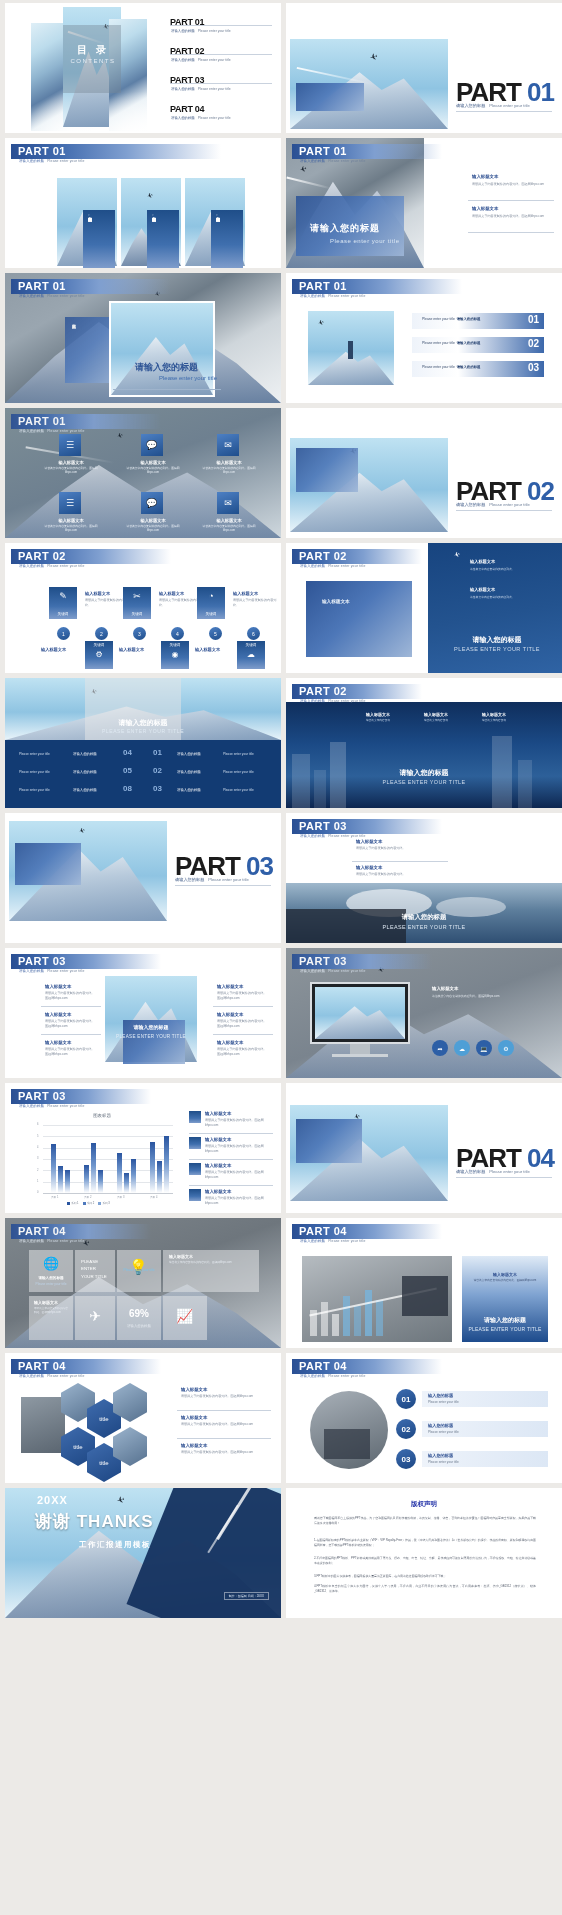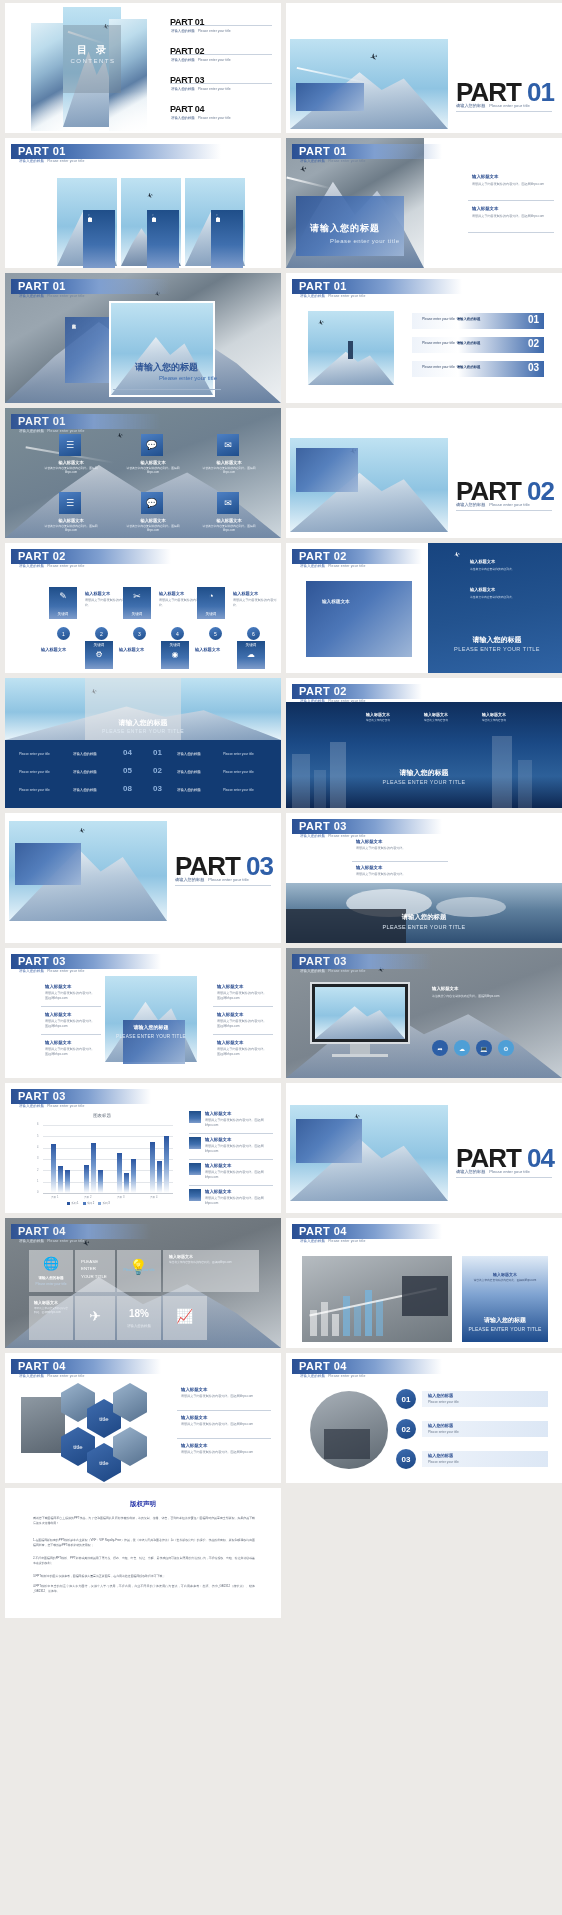--- a/index.html
+++ b/index.html
@@ -671,21 +671,21 @@
       </div>
 
       <div class="gbox" style="left:24px;top:78px;width:44px;height:44px;">
         <div style="position:absolute;left:5px;top:4px;color:#fff;font-size:4px;font-weight:bold;">输入标题文本</div>
         <div style="position:absolute;left:5px;top:11px;width:36px;color:#e5eaf0;font-size:2.6px;line-height:1.6;">请替换文字内容复制你的内容到此。图福网bhpx.com</div>
       </div>
       <div class="gbox" style="left:70px;top:78px;width:40px;height:44px;">
         <div style="position:absolute;left:0;right:0;top:12px;text-align:center;color:#fff;font-size:14px;">✈</div>
       </div>
       <div class="gbox" style="left:112px;top:78px;width:44px;height:44px;">
-        <div class="pct" style="left:0;right:0;top:12px;text-align:center;">18%</div>
+        <div class="pct" style="left:0;right:0;top:12px;text-align:center;">69%</div>
         <div style="position:absolute;left:0;right:0;top:28px;text-align:center;color:#e5eaf0;font-size:3.4px;">请输入您的标题</div>
       </div>
       <div class="gbox" style="left:158px;top:78px;width:44px;height:44px;">
         <div style="position:absolute;left:0;right:0;top:12px;text-align:center;color:#2a5ba6;font-size:14px;">📈</div>
       </div>
     </div>
 
     <div class="slide">
       <div class="ribbon" style="width:150px;">
           <span class="rb-t">PART 04</span>
@@ -770,20 +770,33 @@
       <div style="position:absolute;left:110px;top:96px;width:20px;height:20px;border-radius:50%;background:linear-gradient(160deg,#3d6cb0,#1c4784);color:#fff;font-size:8px;font-weight:bold;display:flex;align-items:center;justify-content:center;">03</div>
       <div style="position:absolute;left:136px;top:98px;width:126px;height:16px;background:linear-gradient(90deg,#eef3fa,#dce7f5);">
         <div style="position:absolute;left:6px;top:2px;font-size:4.2px;font-weight:bold;color:#2d4f91;">输入您的标题</div>
         <div style="position:absolute;left:6px;top:9px;font-size:3.2px;color:#6f7c8f;">Please enter your title</div>
       </div>
     </div>
   </div>
 
   <div class="row">
 
+    <div class="slide sky">
+      <div style="position:absolute;inset:0;overflow:hidden;">
+        <div class="peak2" style="height:86%;"></div>
+        <div style="position:absolute;right:-20px;top:-10px;width:150px;height:160px;background:#14315f;transform:rotate(22deg);opacity:.95;"></div>
+        <div style="position:absolute;right:10px;top:20px;width:70px;height:3px;background:rgba(255,255,255,.8);transform:rotate(-58deg);"></div>
+        <div style="position:absolute;right:30px;top:40px;width:56px;height:2px;background:rgba(255,255,255,.6);transform:rotate(-58deg);"></div>
+        <div class="bird" style="left:112px;top:8px;font-size:9px;"></div>
+      </div>
+      <div class="thx-yr" style="left:32px;top:6px;">20XX</div>
+      <div class="thx-cn" style="left:30px;top:22px;"><span>谢谢</span> <span>THANKS</span></div>
+      <div class="thx-sub" style="left:74px;top:52px;">工作汇报通用模板</div>
+      <div class="thx-tag" style="right:12px;bottom:18px;">制作：图福网  日期：20XX</div>
+    </div>
 
     <div class="slide">
       <div class="cw-t" style="top:12px;">版权声明</div>
       <div class="cw-p" style="left:28px;top:28px;width:222px;">感谢您下载图福网平台上提供的PPT作品，为了您和图福网以及原创作者的利益，请勿复制、传播、销售，否则将承担法律责任！图福网对作品享有全部版权，如果作品下载后被多次传播利用！</div>
       <div class="cw-p" style="left:28px;top:50px;width:222px;">1.在图福网版权有的PPT模板是非商业版权（VRF：VIP Royalty-Free）作品，受《中华人民共和国著作法》和《世界版权公约》的保护。作品的所有权、版权和解释权均由图福网所有，您下载的是PPT模板素材的使用权；</div>
       <div class="cw-p" style="left:28px;top:68px;width:222px;">2.不得将图福网的PPT模板、PPT素材或其他成品用于再分发、摆布、出租、出售、转让、分解、另作成任何可被复制再用的分发的行为，不得转授权、出租、转让并协议或基本会议的权利；</div>
       <div class="cw-p" style="left:28px;top:86px;width:222px;">3.PPT模板中的图片仅供参考，图福网提供大量高清正版图库，在商用请通过图福网授权取得许可下载；</div>
       <div class="cw-p" style="left:28px;top:96px;width:222px;">4.PPT模板中包含的创意字体大多为国方，仅供个人学习使用，不得商用，商业不同目的字体使用行为合法，可商用参参考：思源、仿宋_GB2312（微软黑）、楷体_GB2312、黑体等。</div>
     </div>
   </div>

